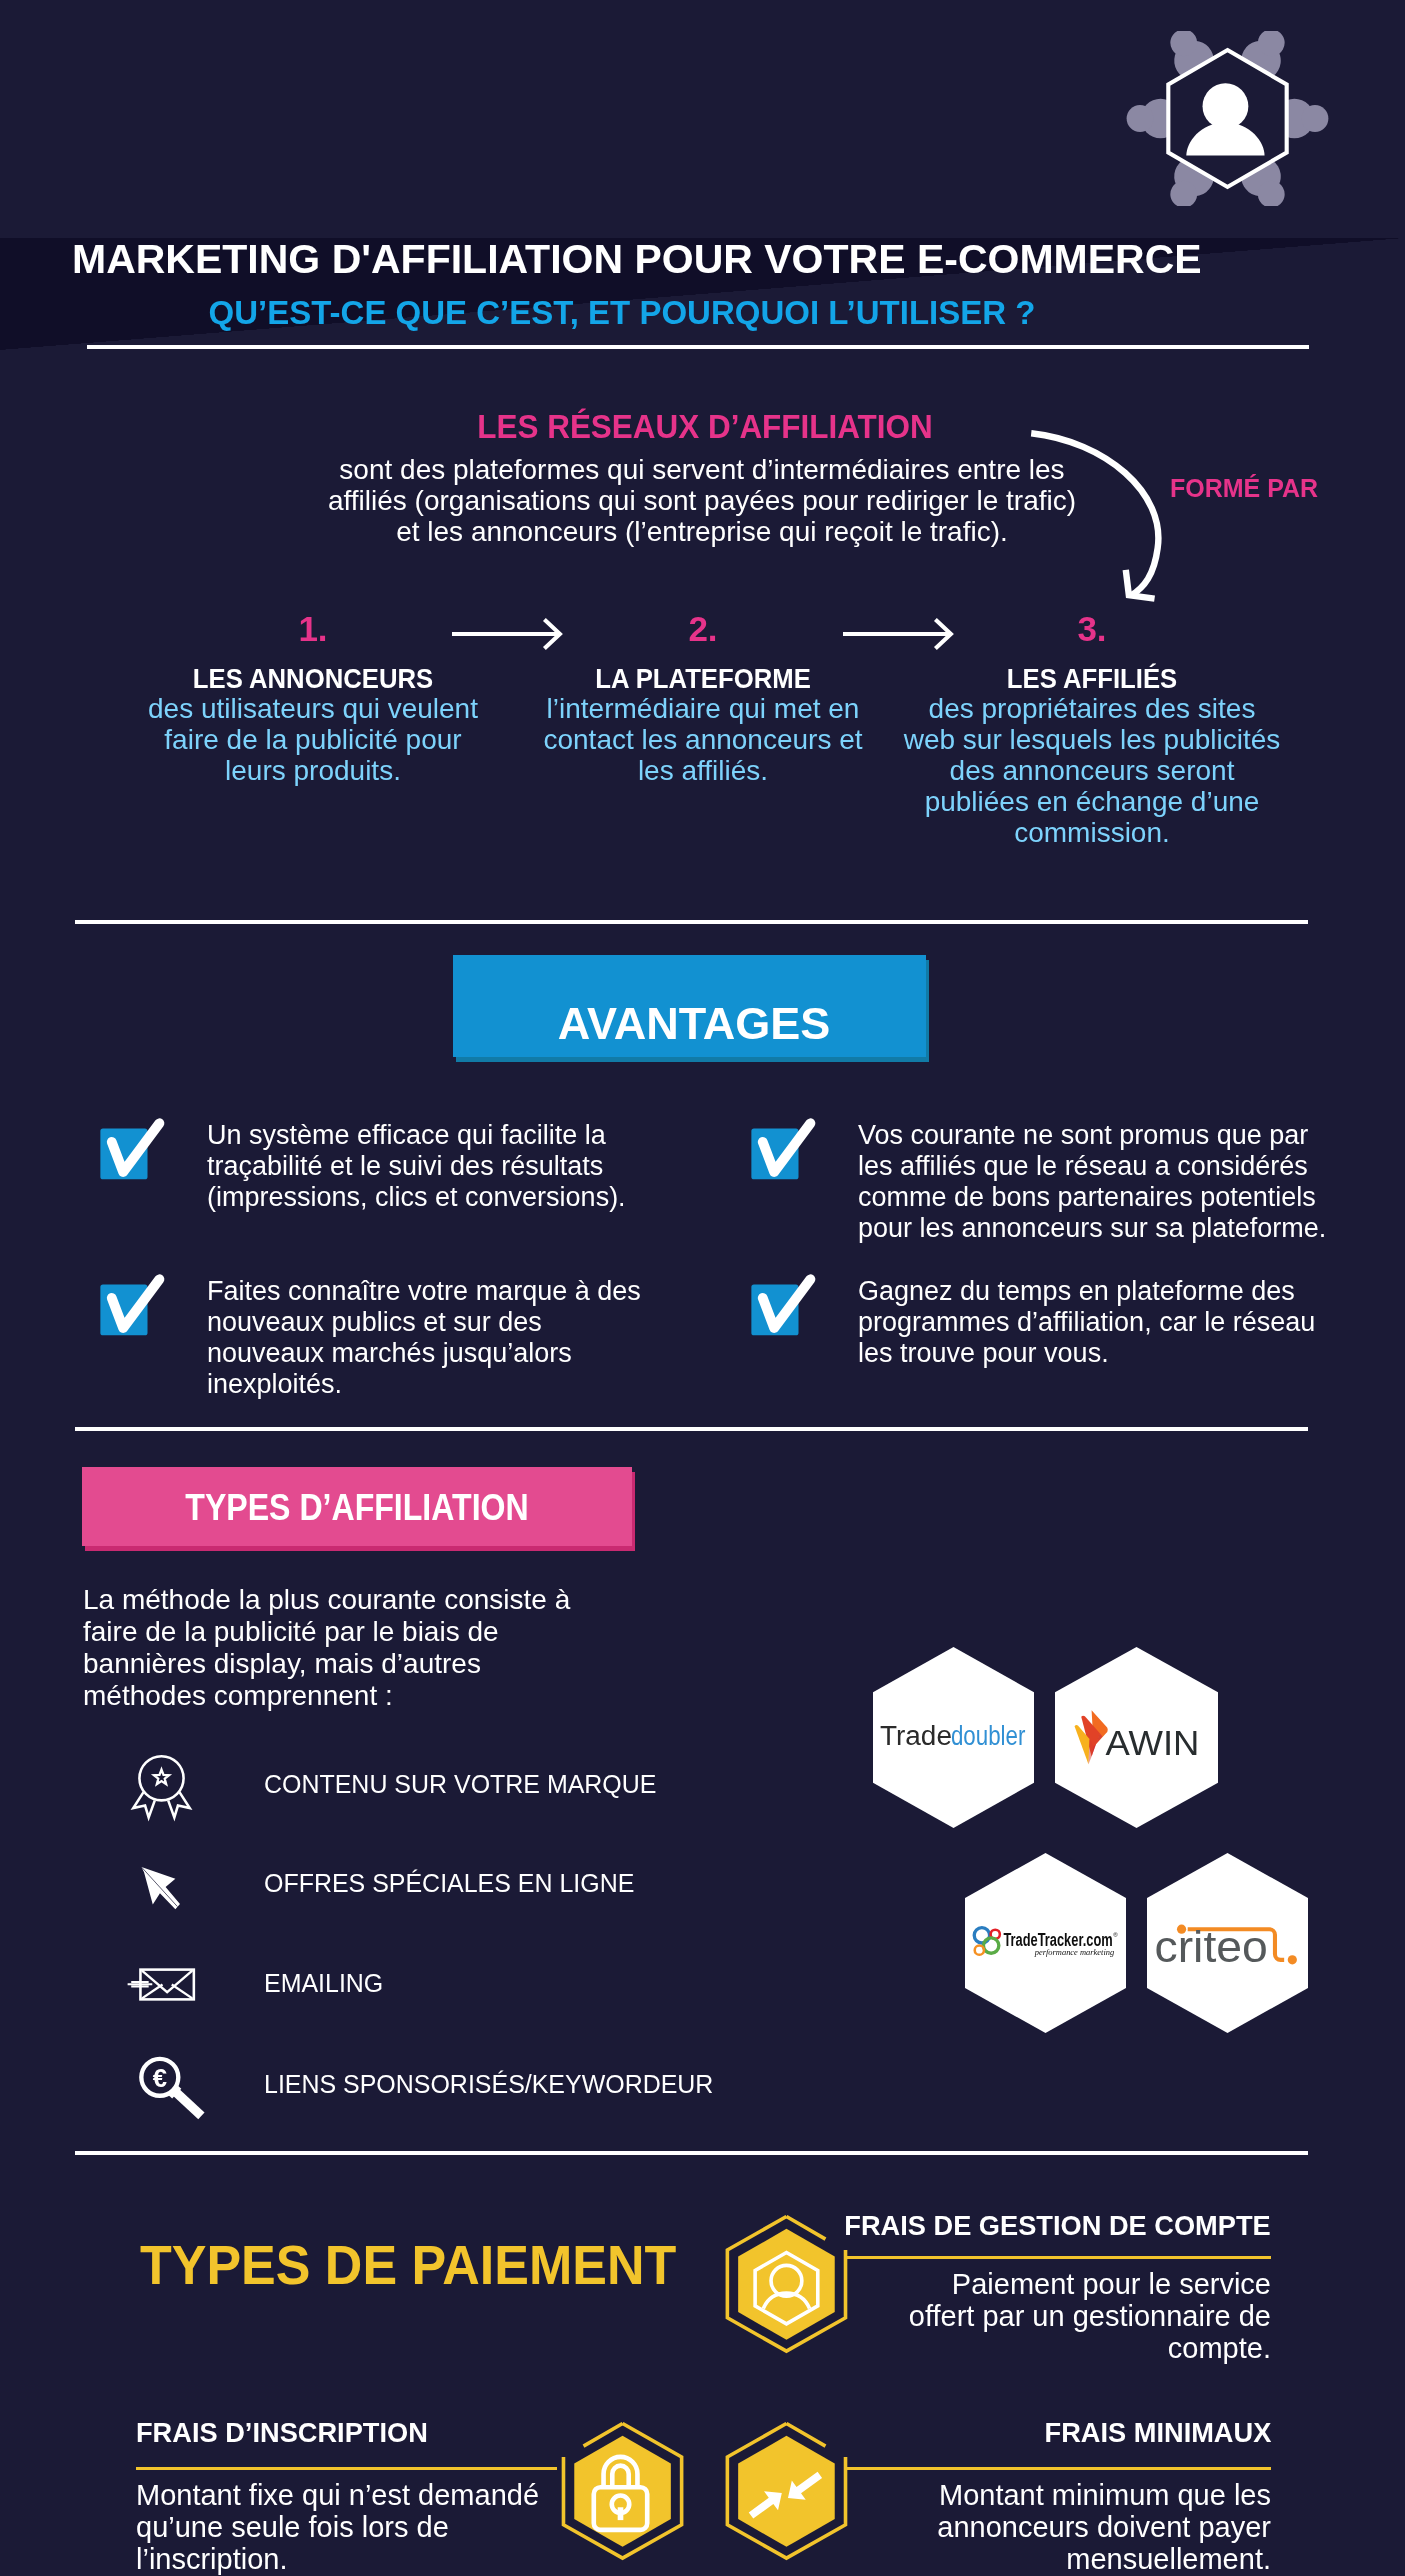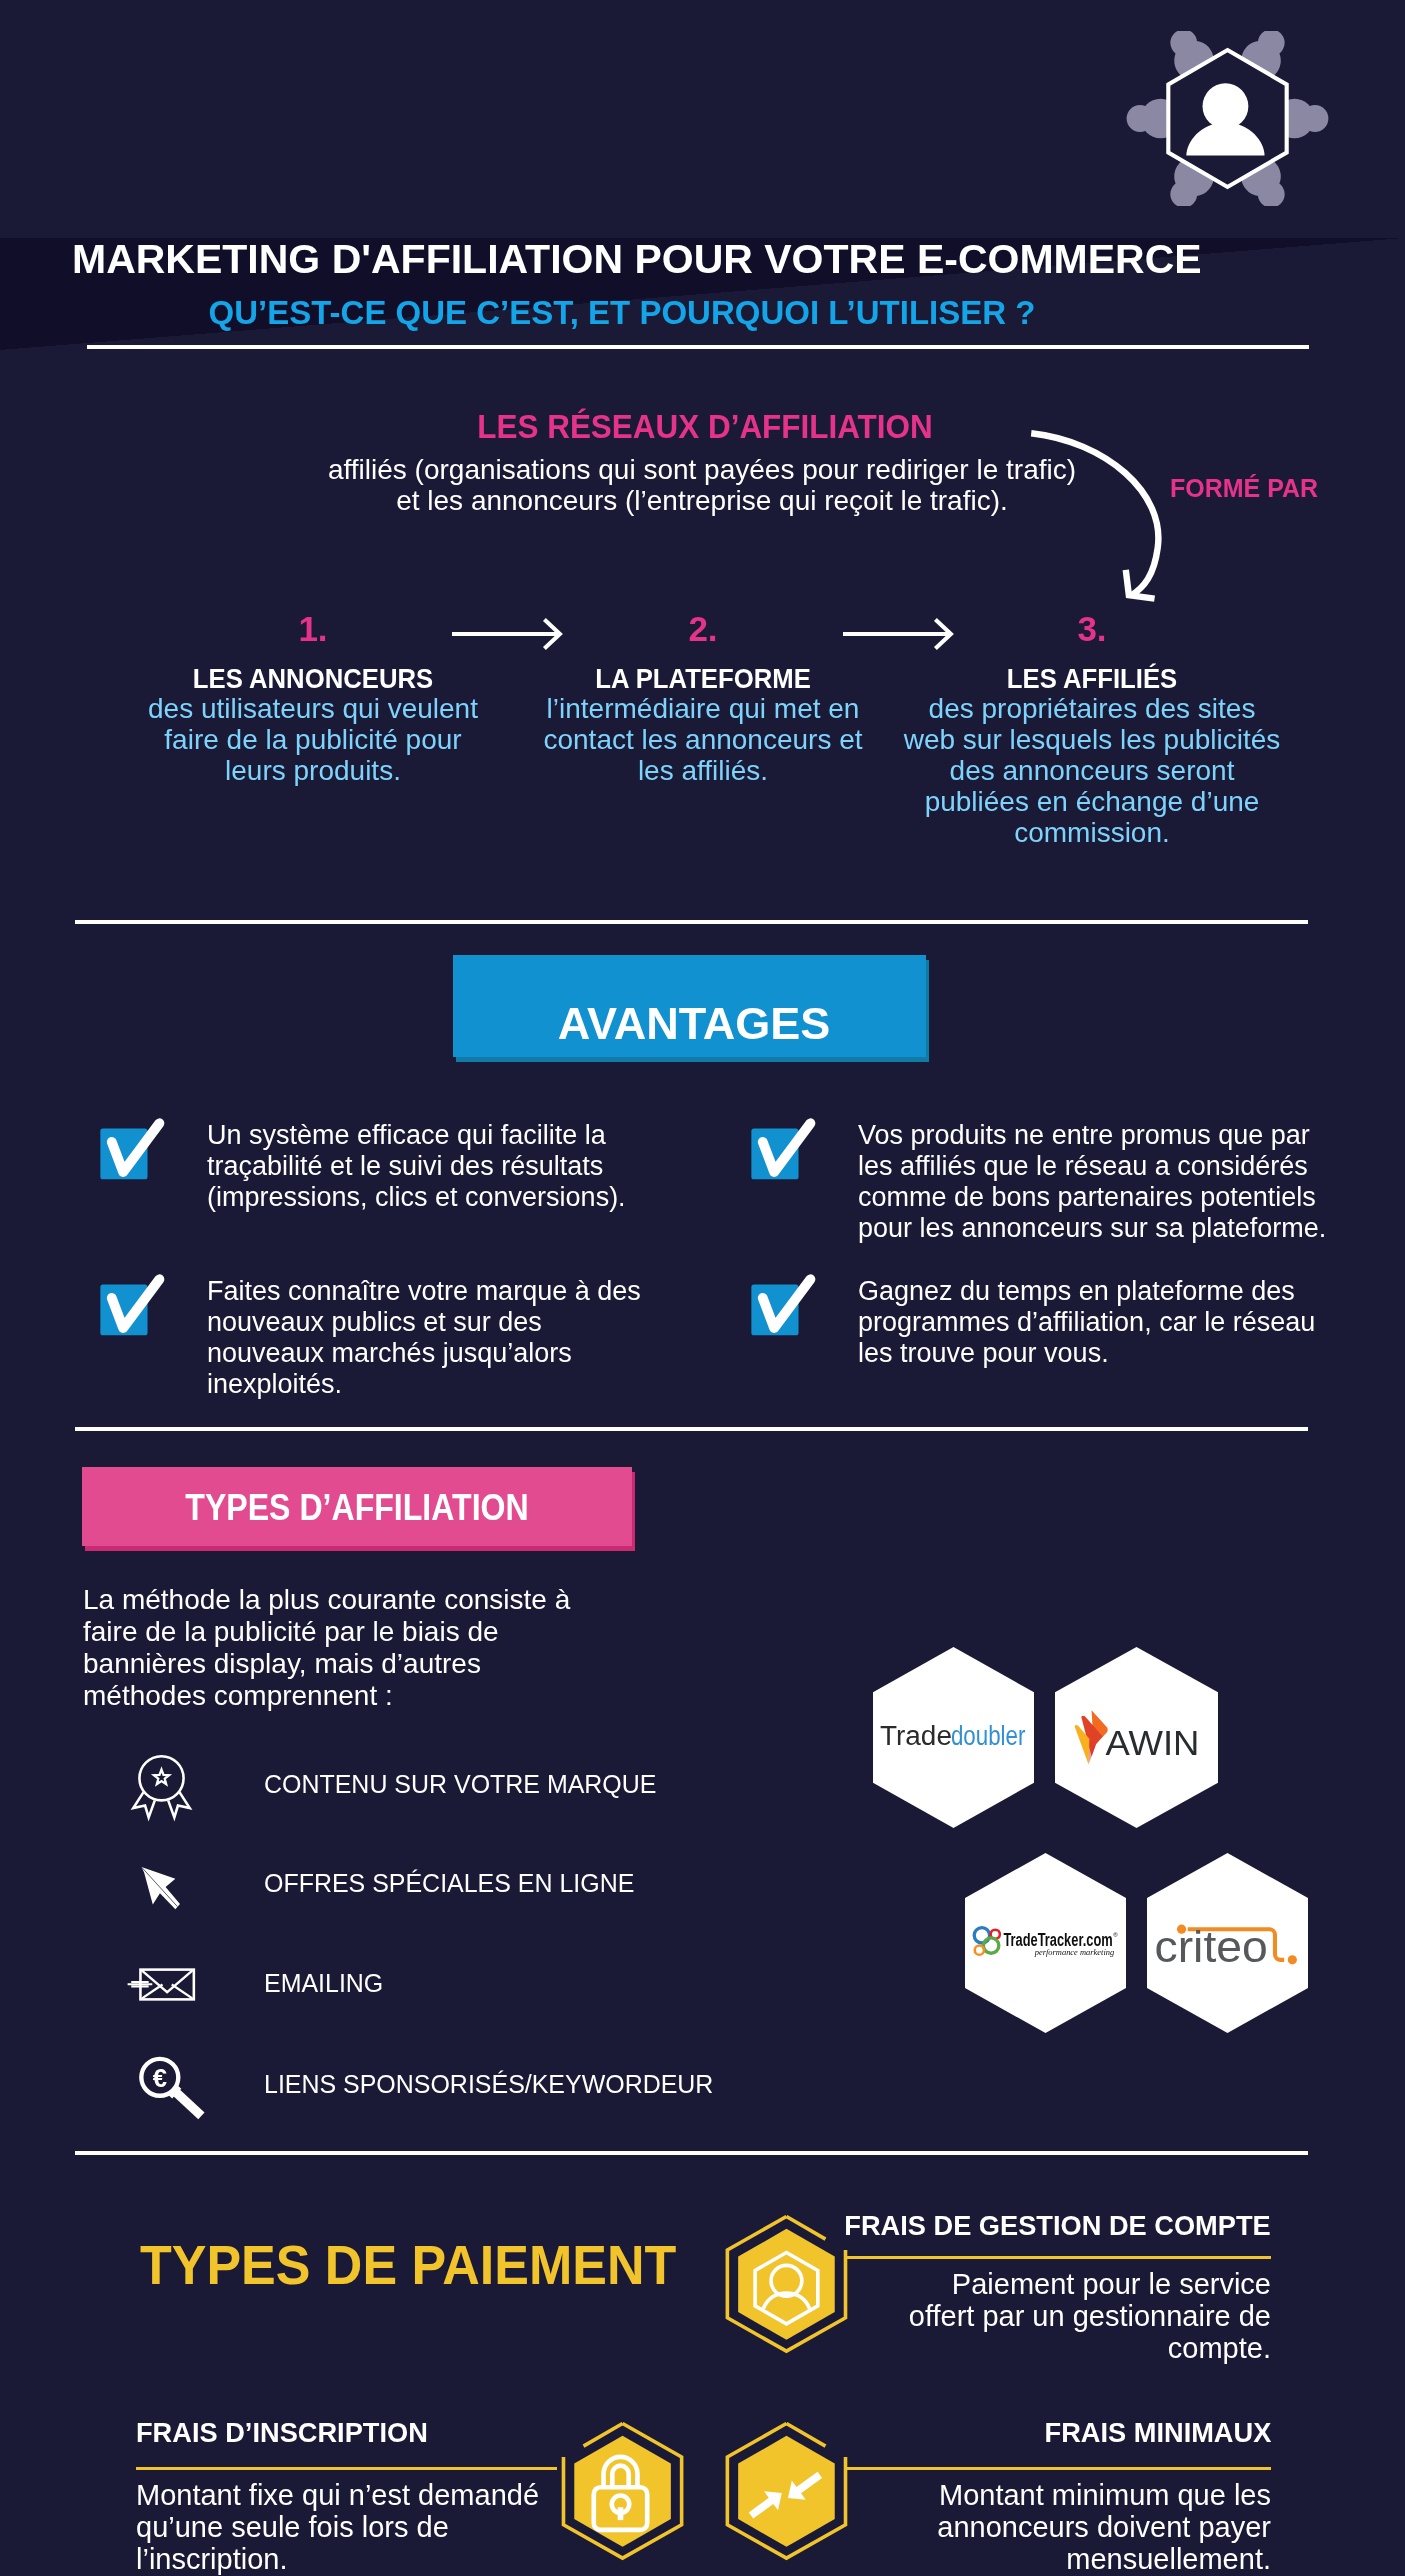--- a/index.html
+++ b/index.html
@@ -124,20 +124,21 @@
         <path d="M216 178 C 166 178 140 218 140 242 L 292 242 C 292 218 266 178 216 178 Z"></path>
       </g>
     </svg>
   </div>
   <div class="hdr-title">MARKETING D'AFFILIATION POUR VOTRE E-COMMERCE</div>
   <div class="hdr-sub">QU’EST-CE QUE C’EST, ET POURQUOI L’UTILISER ?</div>
   <div class="hdr-rule"></div>
 
   <div class="intro-h">LES RÉSEAUX D’AFFILIATION</div>
   <div class="intro-p">
+      <span class="ln">sont des plateformes qui servent d’intermédiaires entre les</span>
       <span class="ln">affiliés (organisations qui sont payées pour rediriger le trafic)</span>
       <span class="ln">et les annonceurs (l’entreprise qui reçoit le trafic).</span>
     </div>
   <div class="intro-arrow">
     <svg viewBox="0 0 340 360" width="175" height="185">
       <path d="M6 14 C 150 30 268 130 252 238 C 245 290 226 314 200 330" fill="none" stroke="#ffffff" stroke-width="12.5" stroke-linecap="butt"></path>
       <path d="M190 280 L 196 329 L 246 336" fill="none" stroke="#ffffff" stroke-width="12.5" stroke-linejoin="miter" stroke-linecap="butt"></path>
     </svg>
   </div>
   <div class="intro-arrow-lbl">FORMÉ PAR</div>
@@ -204,21 +205,21 @@
       </div>
   </div>
   <div class="adv-item" style="left:751px;top:1120px">
     <div class="tick">
       <svg viewBox="-20 -20 166 166" width="86" height="86">
         <rect x="0" y="6" width="91" height="98" rx="5" fill="#1291d1"></rect>
         <path d="M22 32 L 44 90 L 114 -4" fill="none" stroke="#ffffff" stroke-width="19" stroke-linecap="round" stroke-linejoin="round"></path>
       </svg>
     </div>
     <div class="txt">
-        <span class="ln">Vos produits ne entre promus que par</span>
+        <span class="ln">Vos courante ne sont promus que par</span>
         <span class="ln">les affiliés que le réseau a considérés</span>
         <span class="ln">comme de bons partenaires potentiels</span>
         <span class="ln">pour les annonceurs sur sa plateforme.</span>
       </div>
   </div>
   <div class="adv-item" style="left:100px;top:1276px">
     <div class="tick">
       <svg viewBox="-20 -20 166 166" width="86" height="86">
         <rect x="0" y="6" width="91" height="98" rx="5" fill="#1291d1"></rect>
         <path d="M22 32 L 44 90 L 114 -4" fill="none" stroke="#ffffff" stroke-width="19" stroke-linecap="round" stroke-linejoin="round"></path>

